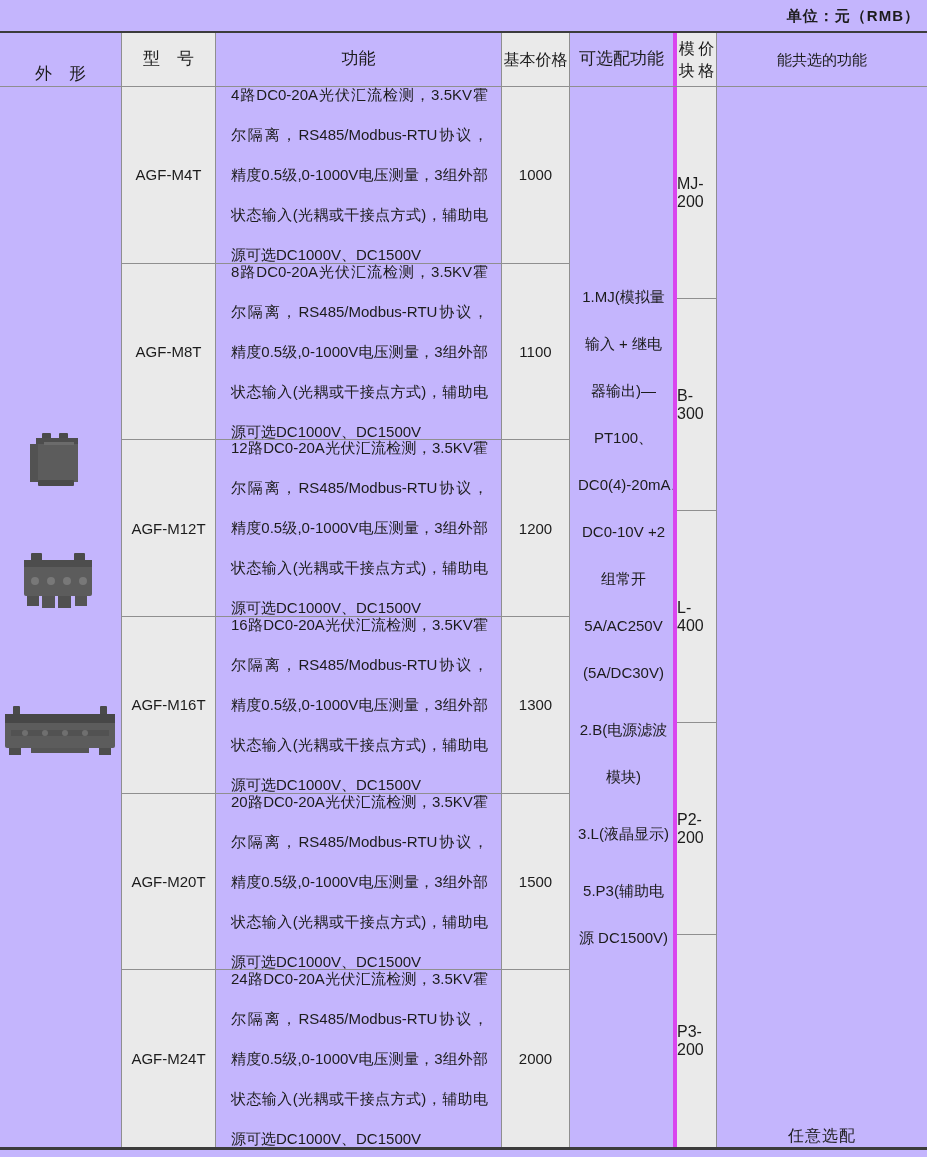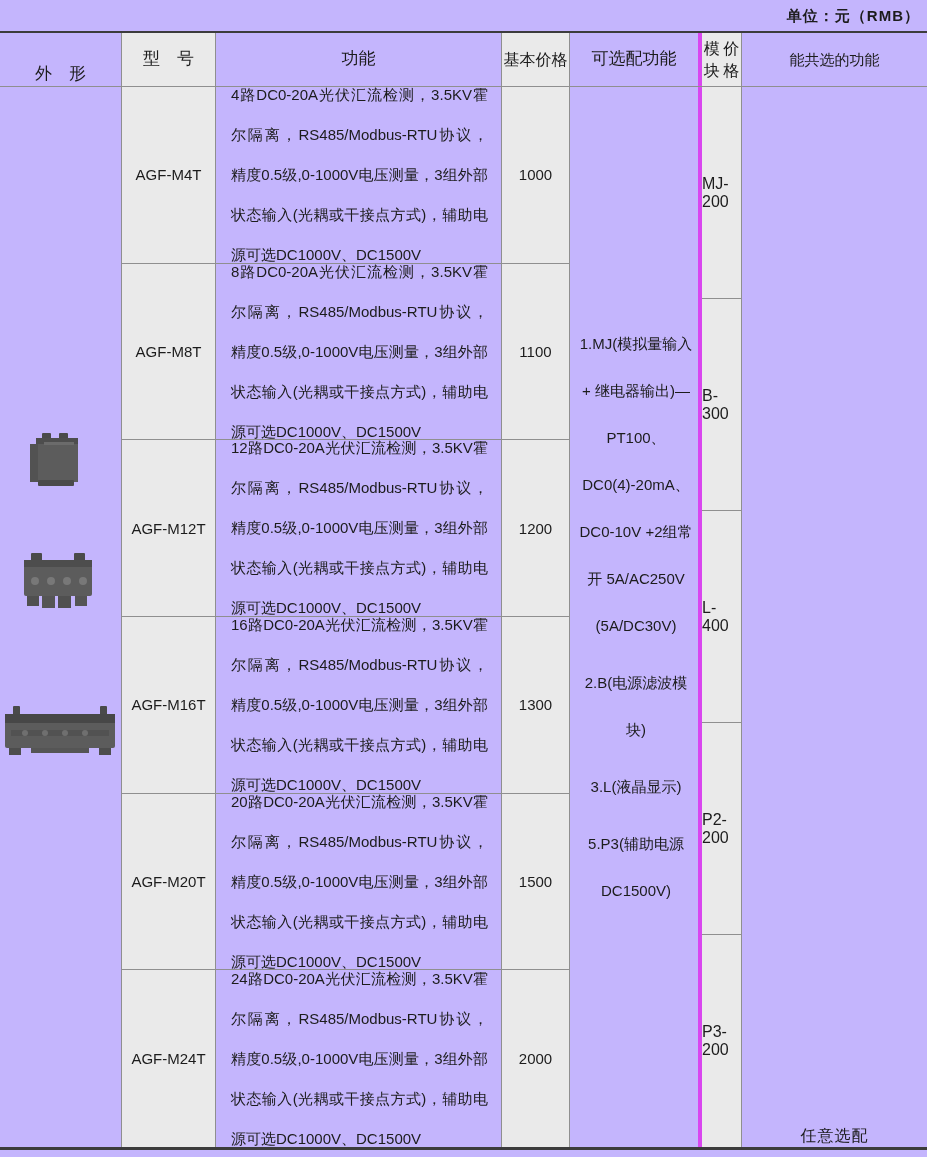--- a/index.html
+++ b/index.html
@@ -21,21 +21,21 @@
     border-top:2px solid #3c3c3c;
     border-bottom:3px solid #3c3c3c;
     display:flex; flex-direction:column;
   }
   .thead { flex:none; height:54px; display:flex; border-bottom:1px solid #8f8f8f; }
   .tbody { flex:1; display:flex; min-height:0; }
   .c-shape  { width:121px;margin-top:29px; }
   .c-model  { width:94px;  border-left:1px solid #8f8f8f; }
   .c-func   { width:286px; border-left:1px solid #8f8f8f; }
   .c-base   { width:68px;  border-left:1px solid #8f8f8f; }
-  .c-opt    { width:129px; border-left:1px solid #8f8f8f; }
+  .c-opt    { width:104px; border-left:1px solid #8f8f8f; }
   .c-module { width:43px;  border-left:4px solid #d946ef; }
   .c-share  { flex:1;      border-left:1px solid #8f8f8f; }
   .gray { background:#eaeaea; }
   .hcell {
     display:flex; align-items:center; justify-content:center;
     font-size:17px; line-height:1.3; text-align:center;
   }
   .hcell.two { flex-direction:row; font-size:16px; line-height:1.35; }
   .hcell.small { font-size:15px; }
   .col { display:flex; flex-direction:column; min-height:0; }

